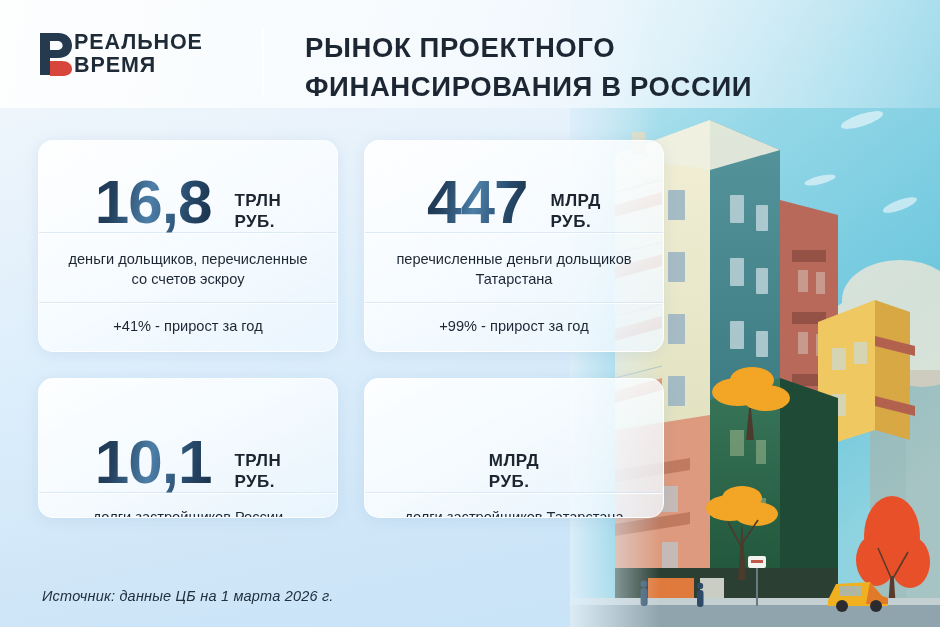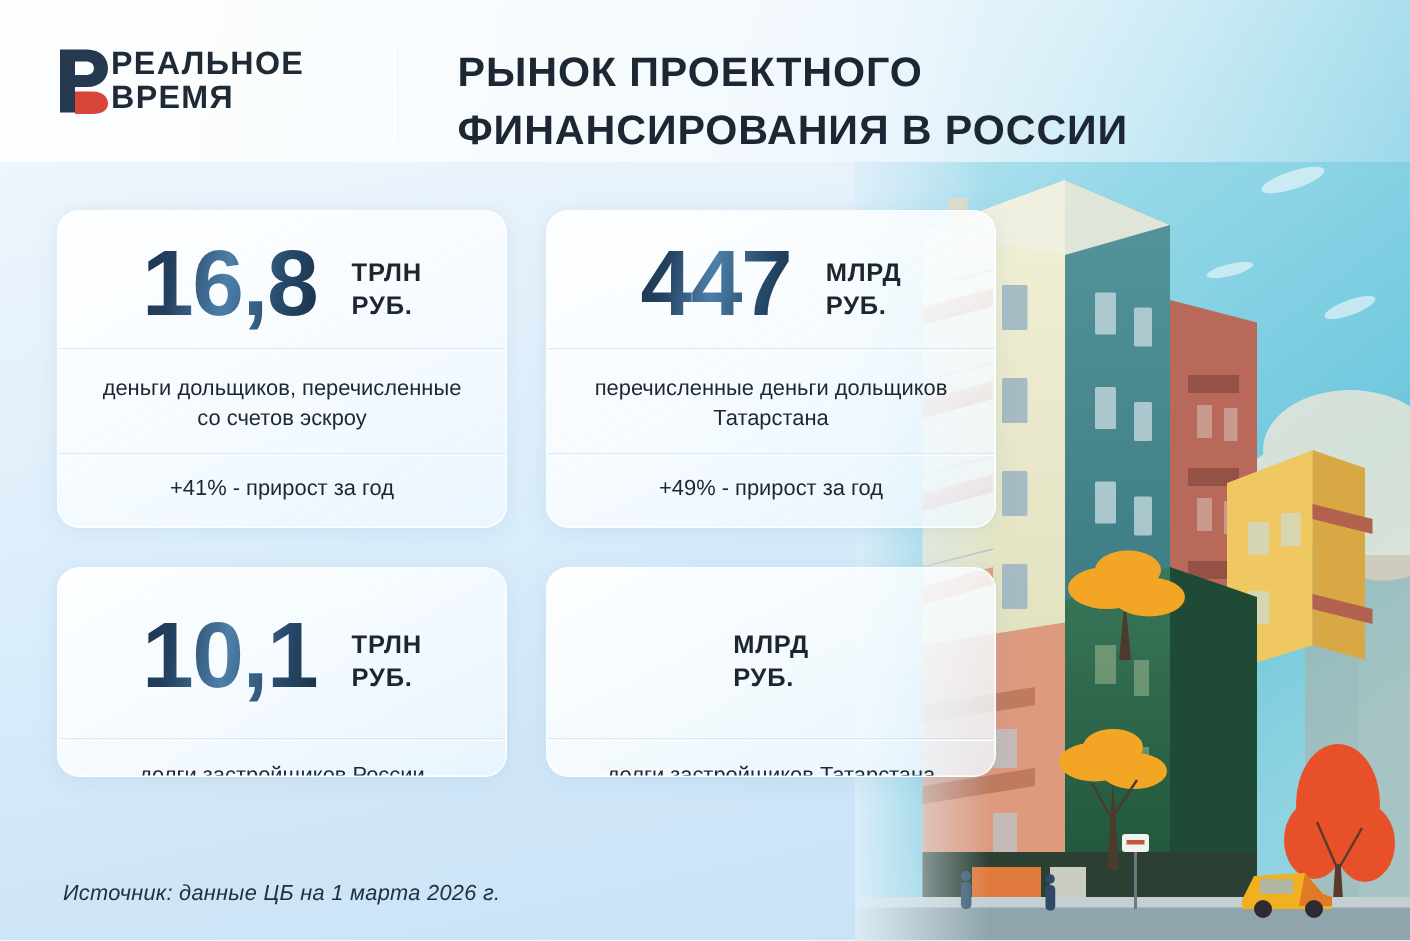--- a/index.html
+++ b/index.html
@@ -112,21 +112,21 @@
     box-sizing: border-box;
     overflow: hidden;
   }
   .card-a { left: 38px;  top: 140px; width: 300px; height: 212px; }
   .card-b { left: 364px; top: 140px; width: 300px; height: 212px; }
   .card-c { left: 38px;  top: 378px; width: 300px; height: 140px; }
   .card-d { left: 364px; top: 378px; width: 300px; height: 140px; }
 
   .num-row {
     display: flex;
-    align-items: center;
+    align-items: flex-end;
     justify-content: center;
     gap: 23px;
     height: 92px;
     padding-top: 6px;
     box-sizing: border-box;
   }
   .card-c .num-row, .card-d .num-row { height: 114px; padding-top: 4px; }
 
   .big-num {
     font-size: 62px;
@@ -426,21 +426,21 @@
     <div class="num-row">
       <span class="big-num">447</span>
       <span class="unit">
         <span>МЛРД</span><br>
         <span>РУБ.</span>
       </span>
     </div>
     <div class="divider"></div>
     <div class="desc">перечисленные деньги дольщиков Татарстана</div>
     <div class="divider"></div>
-    <div class="growth">+49% - прирост за год</div>
+    <div class="growth">+99% - прирост за год</div>
   </div>
 
   <div class="card card-c">
     <div class="num-row">
       <span class="big-num">10,1</span>
       <span class="unit">
         <span>ТРЛН</span><br>
         <span>РУБ.</span>
       </span>
     </div>

